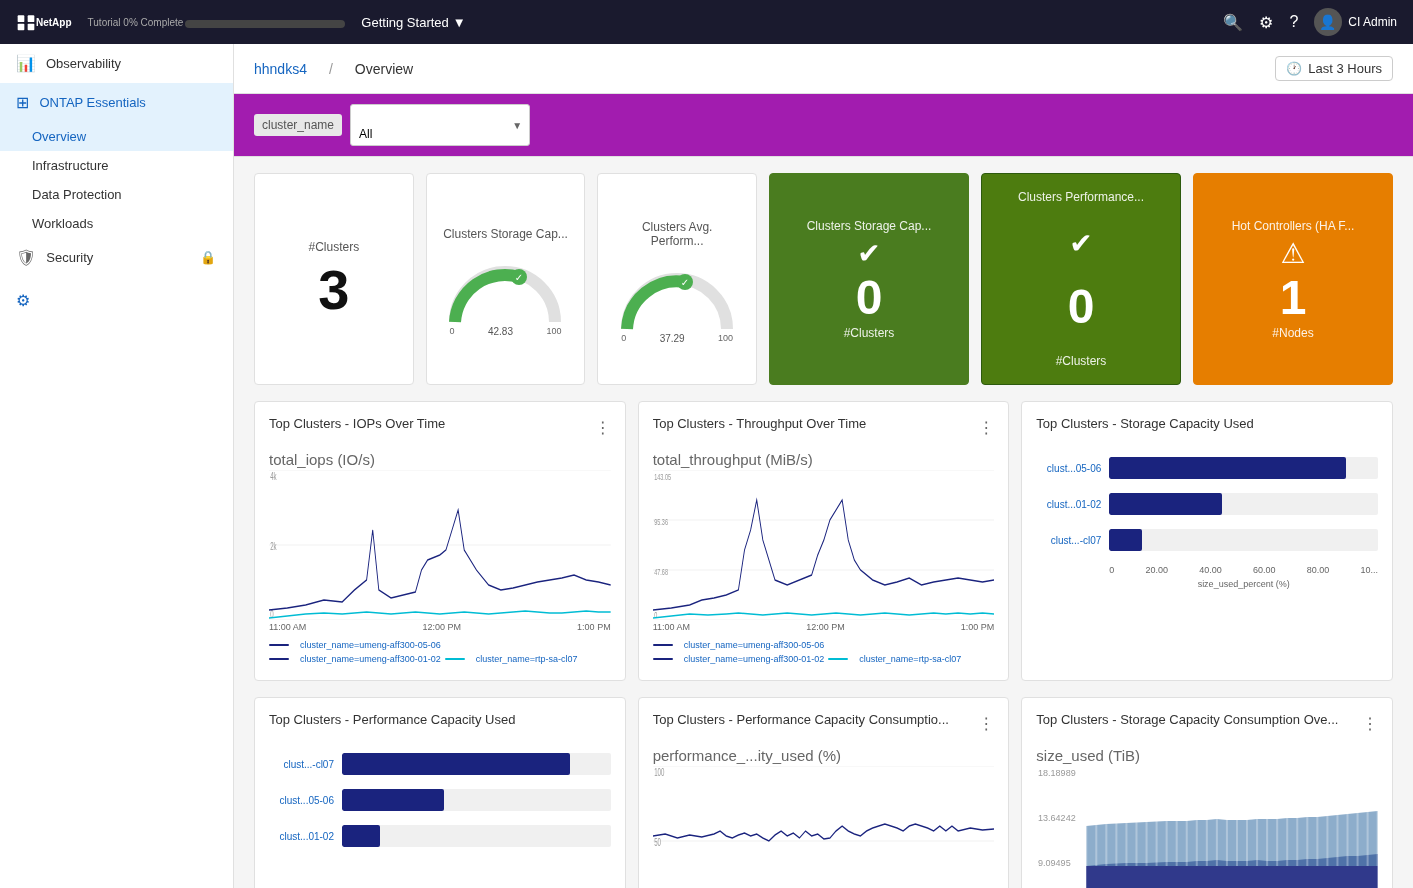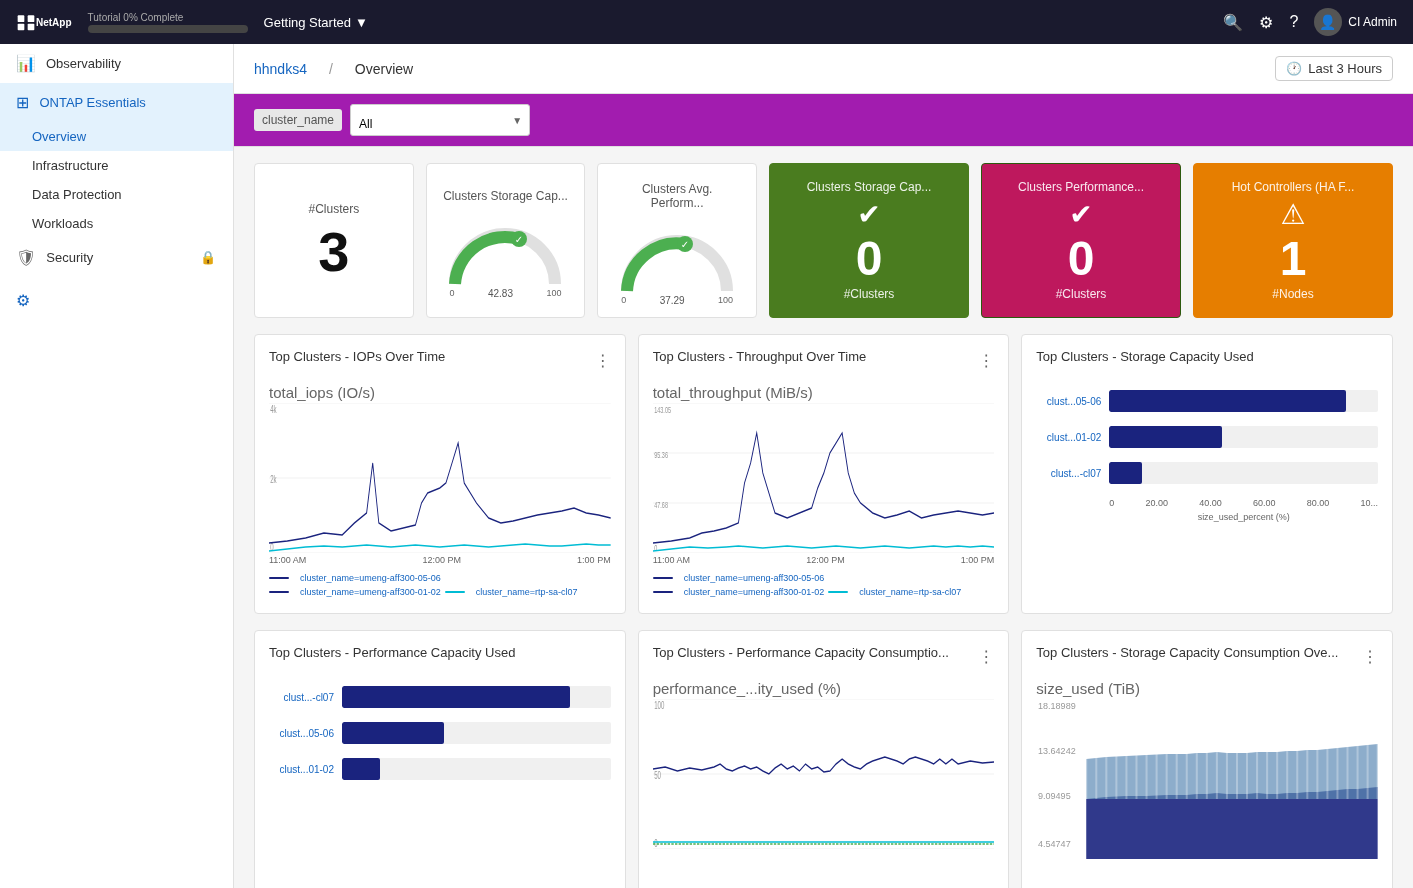--- a/index.html
+++ b/index.html
@@ -6,21 +6,21 @@
     body { font-family: Arial, sans-serif; font-size: 12px; background: #f5f5f5; color: #333; overflow: hidden; }
 
     
     .top-nav {
       display: flex; align-items: center; background: #1a1a2e; height: 44px;
       padding: 0 16px; gap: 16px; position: fixed; top: 0; left: 0; right: 0; z-index: 100;
     }
     .nav-logo { display: flex; align-items: center; gap: 0; color: white; font-size: 10px; font-weight: bold; }
     .nav-logo-icon { width: 20px; height: 20px; }
     .tutorial-bar {
-      display: flex; flex-direction: column; align-items: flex-start; gap: 2px;
+      display: flex; align-items: flex-end; gap: 2px;
     }
     .tutorial-label { color: #aaa; font-size: 10px; }
     .tutorial-progress {
       width: 160px; height: 8px; background: #444; border-radius: 4px; position: relative;
     }
     .tutorial-progress-fill { width: 0%; height: 100%; background: #4caf50; border-radius: 4px; }
     .getting-started-btn {
       display: flex; align-items: center; gap: 4px; color: white; font-size: 13px;
       background: none; border: none; cursor: pointer;
     }
@@ -77,21 +77,21 @@
     
     .filter-bar {
       display: flex; align-items: center; gap: 8px; padding: 10px 20px;
       background: #a21caf; border-bottom: 1px solid #e0e0e0;
     }
     .filter-label {
       font-size: 12px; font-weight: 500; color: #555;
       background: #e8e8e8; padding: 4px 8px; border-radius: 3px;
     }
     .filter-select {
-      border: 1px solid #ccc; border-radius: 3px; padding: 12px 24px 4px 8px;
+      border: 1px solid #ccc; border-radius: 3px; padding: 22px 24px 4px 8px;
       font-size: 12px; background: white; appearance: none; cursor: pointer;
       min-width: 180px;
     }
     .filter-select-wrap { position: relative; }
     .filter-select-wrap::after {
       content: '▼'; position: absolute; right: 8px; top: 50%; transform: translateY(-50%);
       font-size: 10px; color: #666; pointer-events: none;
     }
 
     
@@ -100,21 +100,21 @@
     
     .stats-row { display: grid; grid-template-columns: 1fr 1fr 1fr 200px 200px 200px; gap: 12px; }
     .stat-card {
       background: white; border-radius: 4px; padding: 16px;
       border: 1px solid #e0e0e0; display: flex; flex-direction: column; align-items: center;
       justify-content: center; min-height: 140px;
     }
     .stat-card-title { font-size: 12px; color: #555; margin-bottom: 8px; text-align: center; font-weight: 500; }
     .stat-number { font-size: 56px; font-weight: bold; color: #111; line-height: 1; }
     .stat-card.green { background: #4a7c1f; color: white; border-color: #4a7c1f; }
-    .stat-card.dark-green { background: #be185d; color: white; border-color: #2d5a0e; }
+    .stat-card.dark-green { background: #4d7c0f; color: white; border-color: #2d5a0e; gap: 19px; }
     .stat-card.orange { background: #e67e00; color: white; border-color: #e67e00; }
     .stat-card-title-light { font-size: 12px; color: rgba(255,255,255,0.9); margin-bottom: 4px; text-align: center; font-weight: 500; }
     .stat-check { font-size: 28px; color: white; margin-bottom: 4px; }
     .stat-warn { font-size: 28px; color: white; margin-bottom: 4px; }
     .stat-number-light { font-size: 48px; font-weight: bold; color: white; line-height: 1; }
     .stat-label-light { font-size: 12px; color: rgba(255,255,255,0.9); margin-top: 4px; }
 
     
     .gauge-container { position: relative; width: 120px; height: 70px; margin: 8px auto 4px; }
     .gauge-labels { display: flex; justify-content: space-between; font-size: 9px; color: #666; margin-top: -4px; padding: 0 4px; }

